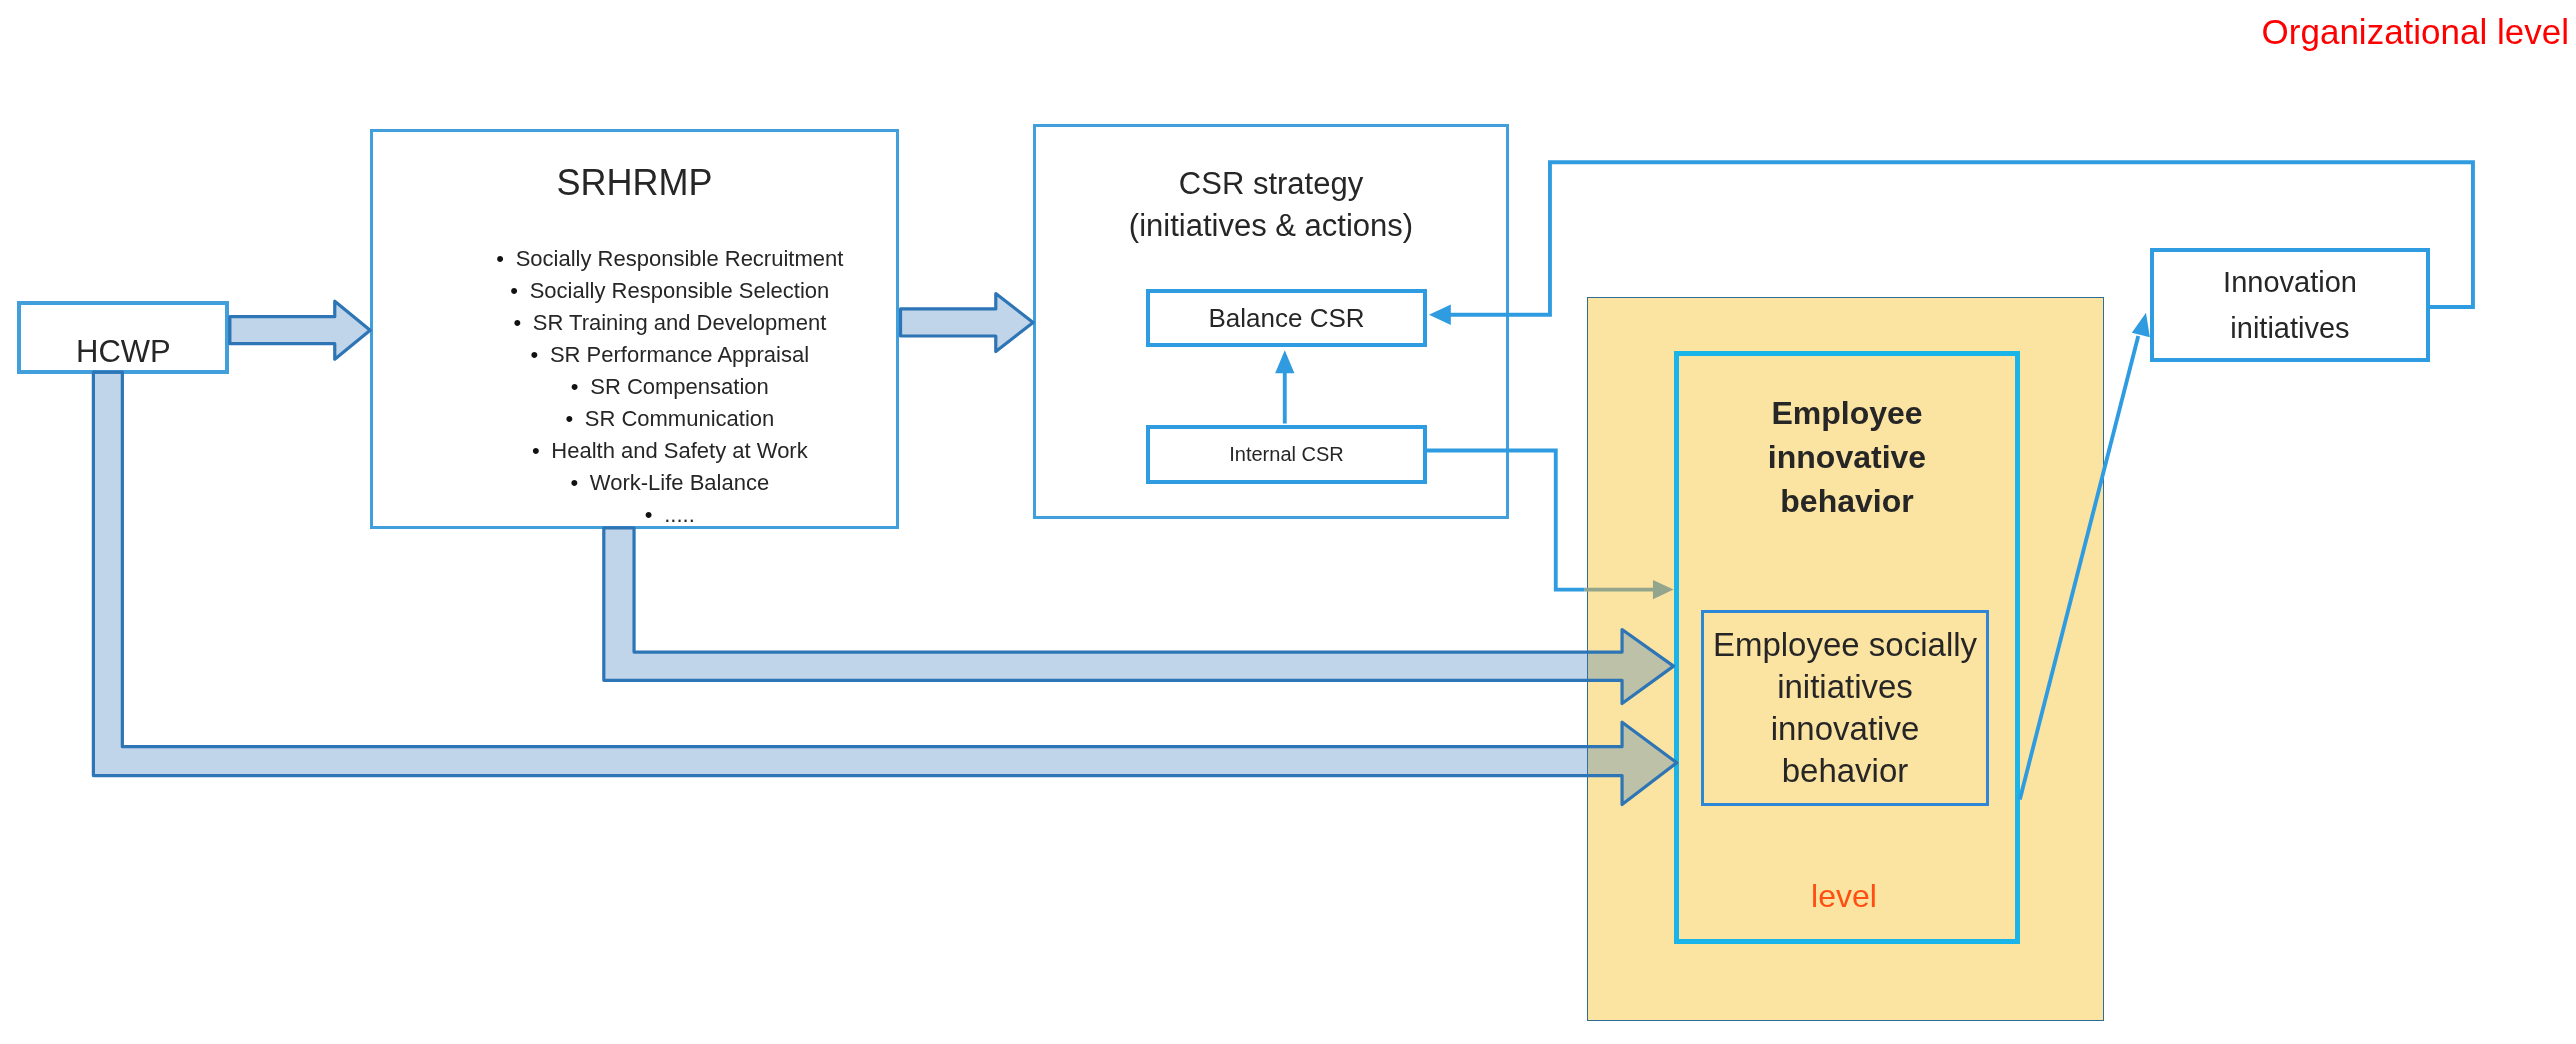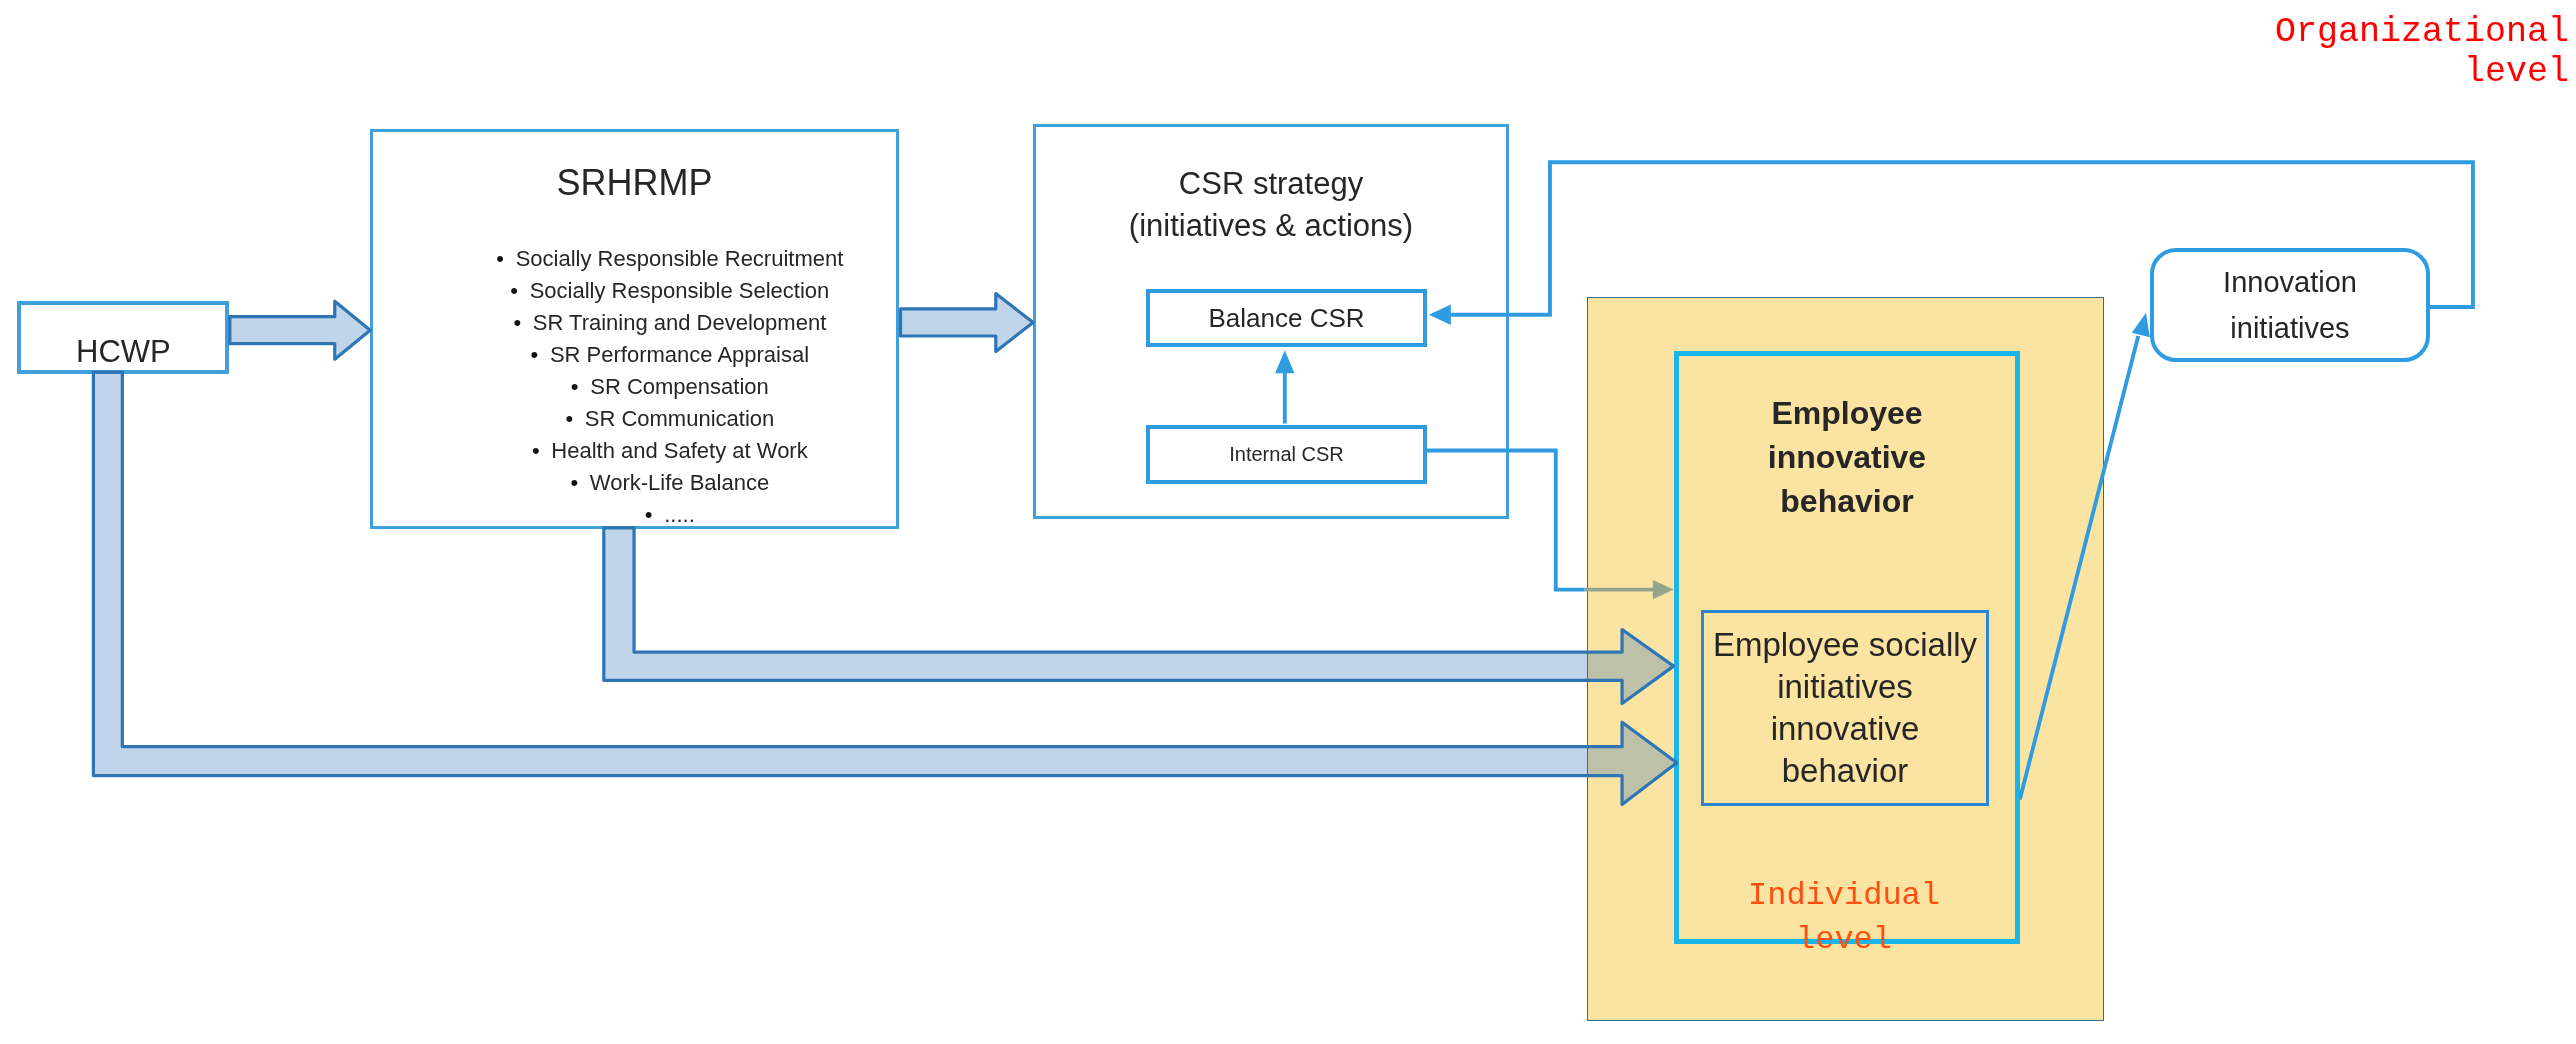--- a/index.html
+++ b/index.html
@@ -4,41 +4,41 @@
 <style>
   :root{
     --line-blue:#2F9BE0; --box-border:#41A0DC; --cyan-border:#19B5E8;
     --inner-border:#2E86D6; --arrow-outline:#2E75B6; --arrow-fill:rgba(46,117,182,0.30);
     --yellow-fill:#FBE3A1; --yellow-border:#2E6E96; --sage:#93A58C;
     --red:#FF0000; --orange:#FF4E11; --text:#262626;
   }
   html,body{margin:0;padding:0;background:#fff;}
   .stage{position:relative;width:2576px;height:1044px;background:#fff;overflow:hidden;
          font-family:"Liberation Sans","DejaVu Sans",sans-serif;color:var(--text);}
-  .abs{position:absolute;box-sizing:border-box;font-family:Liberation Mono, monospace;}
+  .abs{position:absolute;box-sizing:border-box;}
   .box{position:absolute;box-sizing:border-box;background:#fff;border:3.9px solid var(--box-border);
        display:flex;align-items:center;justify-content:center;text-align:center;}
   .box-hcwp{left:17.4px;top:301px;width:212px;height:73px;border-width:4.5px;font-size:31px;align-items:flex-end;}
   .box-srhrmp{left:370px;top:129px;width:529px;height:400px;display:block;}
   .srhrmp-title{margin-top:30px;text-align:center;font-size:36px;}
   .srhrmp-list{margin:39px 0 0 0;padding:0 0 0 59px;list-style:none;font-size:22px;line-height:32px;}
   .srhrmp-list li::before{content:"•";display:inline-block;width:31px;color:#111;}
   .box-csr{left:1033px;top:124px;width:476px;height:395px;display:block;}
   .csr-title{margin-top:36px;text-align:center;font-size:31px;line-height:42px;}
   .box-external{left:1146px;top:289px;width:281px;height:58px;border-width:4.5px;border-color:var(--line-blue);font-size:26px;}
   .box-internal{left:1146px;top:425px;width:281px;height:59px;border-width:4.5px;border-color:var(--line-blue);font-size:20px;}
   .box-yellow{left:1587px;top:297px;width:517px;height:724px;background:var(--yellow-fill);
               border:1.9px solid var(--yellow-border);}
   .box-cyan{left:1674px;top:351px;width:346px;height:593px;background:transparent;
             border:5.8px solid var(--cyan-border);display:block;}
   .eib-title{margin-top:35px;text-align:center;font-size:32px;line-height:44px;font-weight:bold;}
   .box-esrib{left:1701px;top:610px;width:288px;height:196px;background:transparent;
              border:3.9px solid var(--inner-border);font-size:33px;line-height:42px;}
   .box-innovation{left:2150px;top:248px;width:280px;height:114px;border-width:4.5px;border-color:var(--line-blue);
-                  font-size:29px;line-height:46px;border-radius:26px;}
+                  font-size:29px;line-height:46px;}
   .lbl-org{left:2189px;top:11.6px;width:380px;text-align:right;font-size:35px;color:var(--red);}
   .lbl-ind{left:1712px;top:874px;width:264px;text-align:center;font-size:32px;line-height:44px;color:var(--orange);}
   svg.overlay{position:absolute;left:0;top:0;pointer-events:none;}
 </style>
 </head>
 <body>
 
 <div class="stage">
 
   <div class="abs lbl-org">Organizational level</div>
@@ -88,21 +88,20 @@
   <div class="box box-esrib">
     <div>
       <div>Employee socially</div>
       <div>initiatives</div>
       <div>innovative</div>
       <div>behavior</div>
     </div>
   </div>
 
   <div class="abs lbl-ind">
-    <div>Individual</div>
     <div>level</div>
   </div>
 
   <div class="box box-innovation">
     <div>
       <div>Innovation</div>
       <div>initiatives</div>
     </div>
   </div>
 

